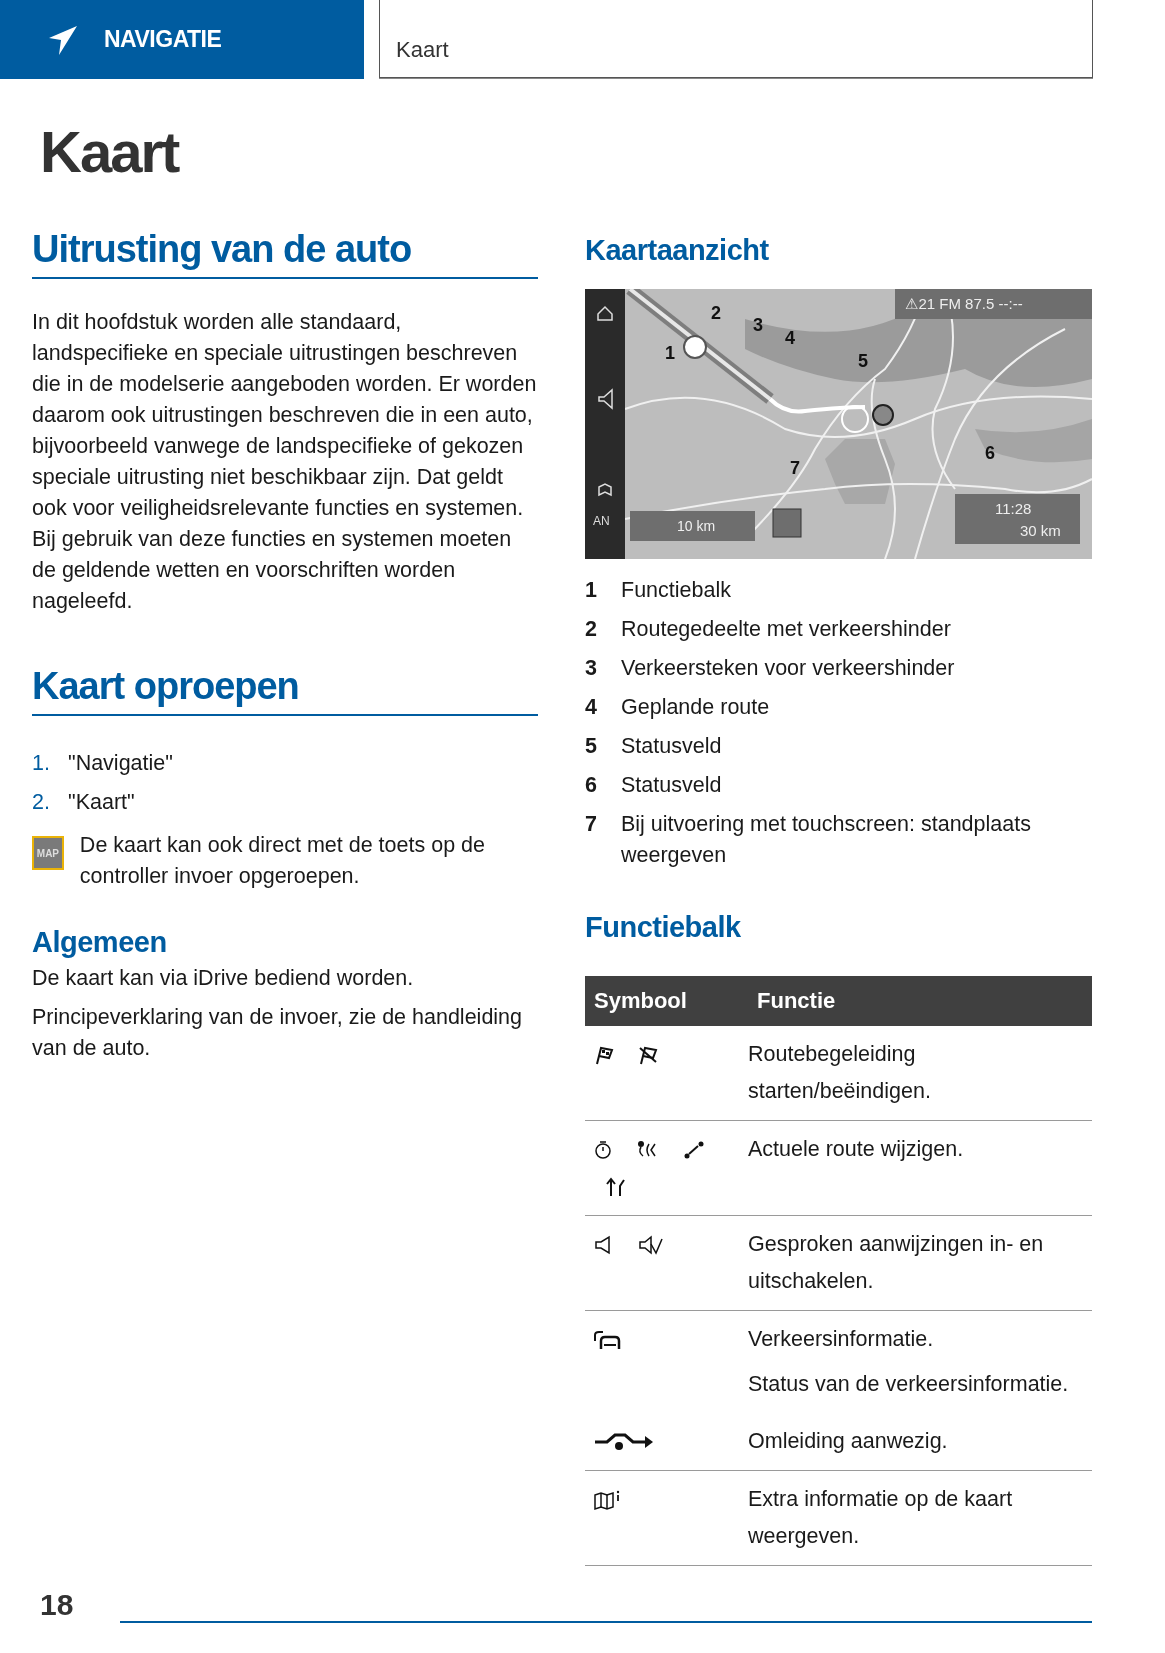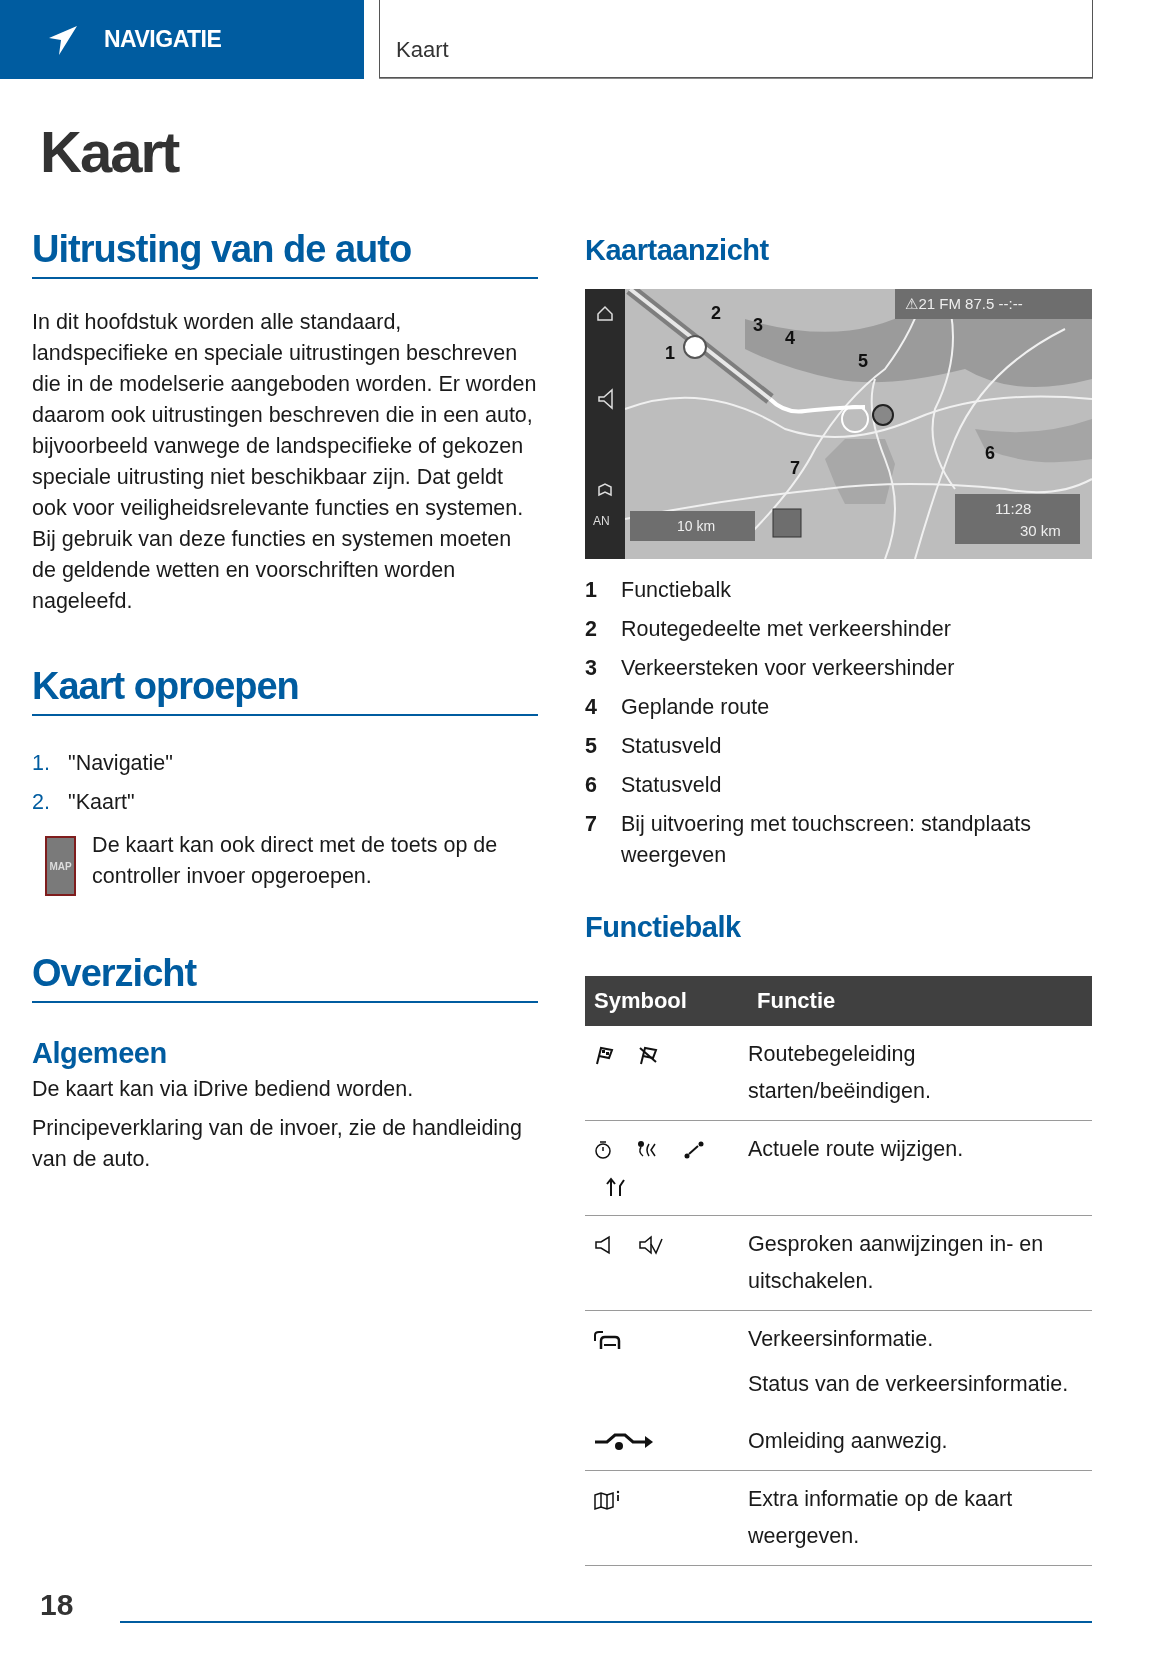--- a/index.html
+++ b/index.html
@@ -22,22 +22,22 @@
         padding-bottom: 6px; border-bottom: 2px solid #005ca0; }
   .h3 { color: #005ca0; font-size: 29px; font-weight: bold; margin: 0; letter-spacing: -0.5px; }
   .para { font-size: 21.5px; line-height: 31px; margin: 0; color: #1a1a1a; }
 
   .intro { margin-top: 28px; }
   .sec2 { margin-top: 48px; }
   .steps { list-style: none; padding: 0; margin: 28px 0 0 0; }
   .steps li { font-size: 21.5px; line-height: 39px; display: flex; }
   .steps .num { color: #005ca0; width: 36px; }
   .note { display: flex; margin-top: 8px; }
-  .map-key { width: 46px; height: 60px; background: #7a7a7a; border: 2px solid #7f1d1d; margin-top: 6px;
-             display: flex; align-items: center; justify-content: center; color: #ddd; font-size: 10px; font-weight: bold; box-sizing: border-box; margin-left: 13px; }
+  .map-key { width: 46px; height: 34px; background: #7a7a7a; border: 2px solid #eab308; margin-top: 6px;
+             display: flex; align-items: center; justify-content: center; color: #ddd; font-size: 10px; font-weight: bold; box-sizing: border-box; }
   .note .para { margin-left: 16px; }
   .sec3 { margin-top: 56px; }
   .sub { margin-top: 34px; }
 
   .map { position: relative; margin-top: 22px; width: 507px; height: 270px; background: #b9b9b9; overflow: hidden; }
   .legend { list-style: none; padding: 0; margin: 16px 0 0 0; }
   .legend li { display: flex; font-size: 21.5px; line-height: 31px; margin-bottom: 8px; }
   .legend .n { width: 36px; font-weight: bold; }
   .legend .t { flex: 1; }
   .func-h { margin-top: 40px; }
@@ -80,21 +80,20 @@
     <li>
       <span class="num">2.</span>
       <span>"Kaart"</span>
     </li>
   </ol>
   <div class="note">
     <div class="map-key">MAP</div>
     <p class="para">De kaart kan ook direct met de toets op de controller invoer opgeroepen.</p>
   </div>
 
-  <h2 class="h2 sec3">Overzicht</h2>
   <h3 class="h3 sub">Algemeen</h3>
   <p class="para" style="margin-top:4px">De kaart kan via iDrive bediend worden.</p>
   <p class="para" style="margin-top:8px">Principeverklaring van de invoer, zie de handleiding van de auto.</p>
 </div>
 
 <div class="col-right">
   <h3 class="h3" style="margin-top:6px">Kaartaanzicht</h3>
 
   <div class="map">
     <svg width="507" height="270" viewBox="0 0 507 270">

